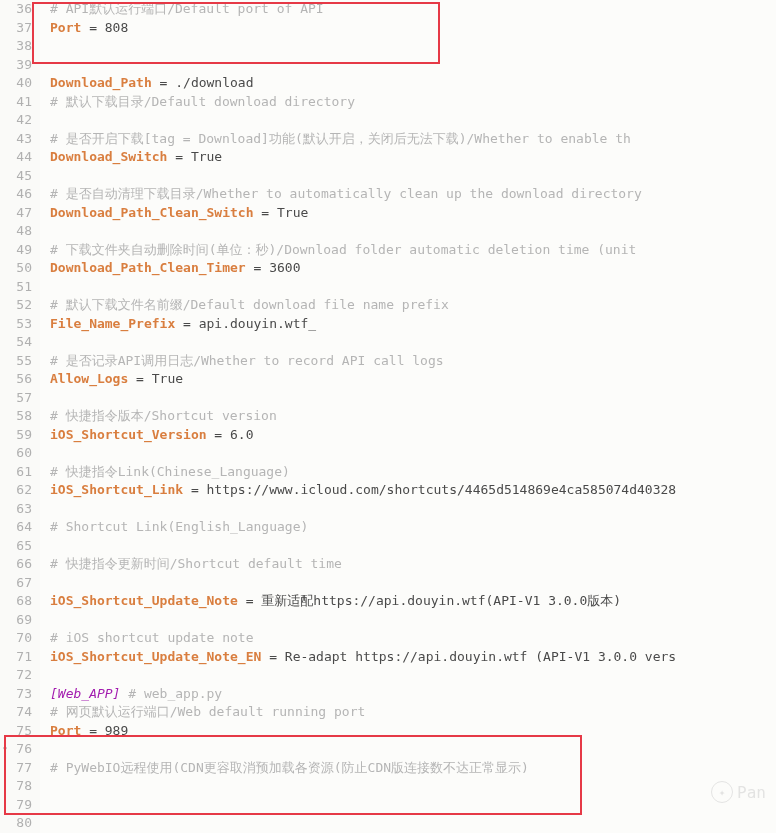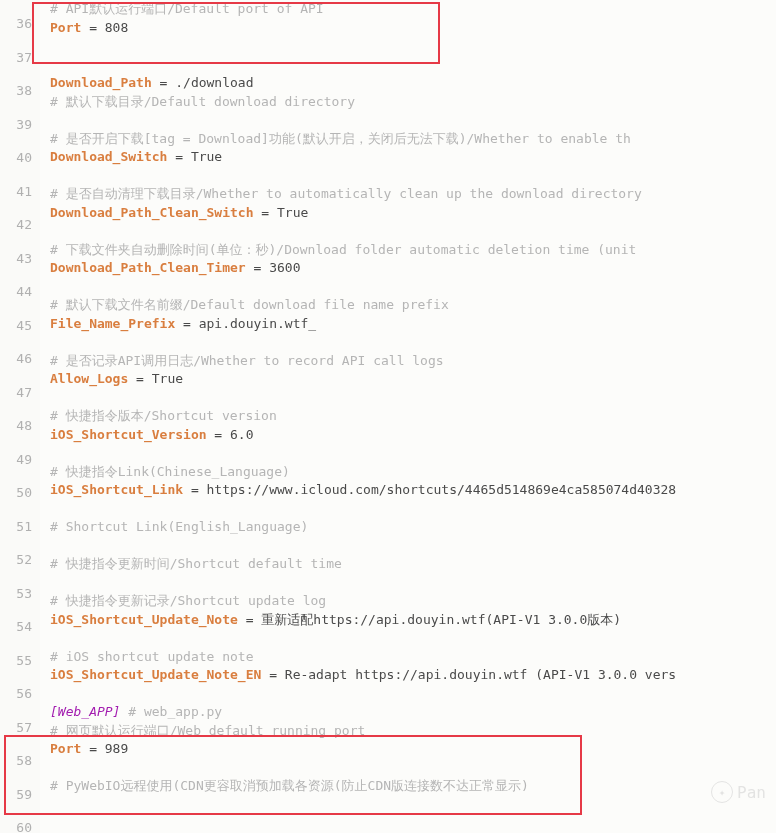--- a/index.html
+++ b/index.html
@@ -22,21 +22,20 @@
       flex-shrink: 0;
       background: #fafaf8;
       color: #b0b0b0;
       text-align: right;
       padding-right: 8px;
       user-select: none;
     }
     .gutter-line {
       height: 18.5px;
       line-height: 18.5px;
-      margin-top: 15px;
     }
     .gutter-line.fold::before {
       content: '▾';
       position: absolute;
       left: 2px;
       font-size: 10px;
       color: #999;
     }
     .code {
       flex: 1;
@@ -171,21 +170,20 @@
       <div class="code-line"><span class="comment"># 快捷指令版本/Shortcut version</span></div>
       <div class="code-line"><span class="variable">iOS_Shortcut_Version</span><span class="operator"> = </span><span class="value">6.0</span></div>
       <div class="code-line"></div>
       <div class="code-line"><span class="comment"># 快捷指令Link(Chinese_Language)</span></div>
       <div class="code-line"><span class="variable">iOS_Shortcut_Link</span><span class="operator"> = </span><span class="value">https://www.icloud.com/shortcuts/4465d514869e4ca585074d40328</span></div>
       <div class="code-line"></div>
       <div class="code-line"><span class="comment"># Shortcut Link(English_Language)</span></div>
       <div class="code-line"></div>
       <div class="code-line"><span class="comment"># 快捷指令更新时间/Shortcut default time</span></div>
       <div class="code-line"></div>
-      <div class="code-line"><span class="comment"># 快捷指令更新记录/Shortcut update log</span></div>
       <div class="code-line"><span class="variable">iOS_Shortcut_Update_Note</span><span class="operator"> = </span><span class="value">重新适配https://api.douyin.wtf(API-V1 3.0.0版本)</span></div>
       <div class="code-line"></div>
       <div class="code-line"><span class="comment"># iOS shortcut update note</span></div>
       <div class="code-line"><span class="variable">iOS_Shortcut_Update_Note_EN</span><span class="operator"> = </span><span class="value">Re-adapt https://api.douyin.wtf (API-V1 3.0.0 vers</span></div>
       <div class="code-line"></div>
       <div class="code-line"><span class="section">[Web_APP]</span><span class="comment"> # web_app.py</span></div>
       <div class="code-line"><span class="comment"># 网页默认运行端口/Web default running port</span></div>
       <div class="code-line"><span class="variable">Port</span><span class="operator"> = </span><span class="value">989</span></div>
       <div class="code-line"></div>
       <div class="code-line"><span class="comment"># PyWebIO远程使用(CDN更容取消预加载各资源(防止CDN版连接数不达正常显示)</span></div>

